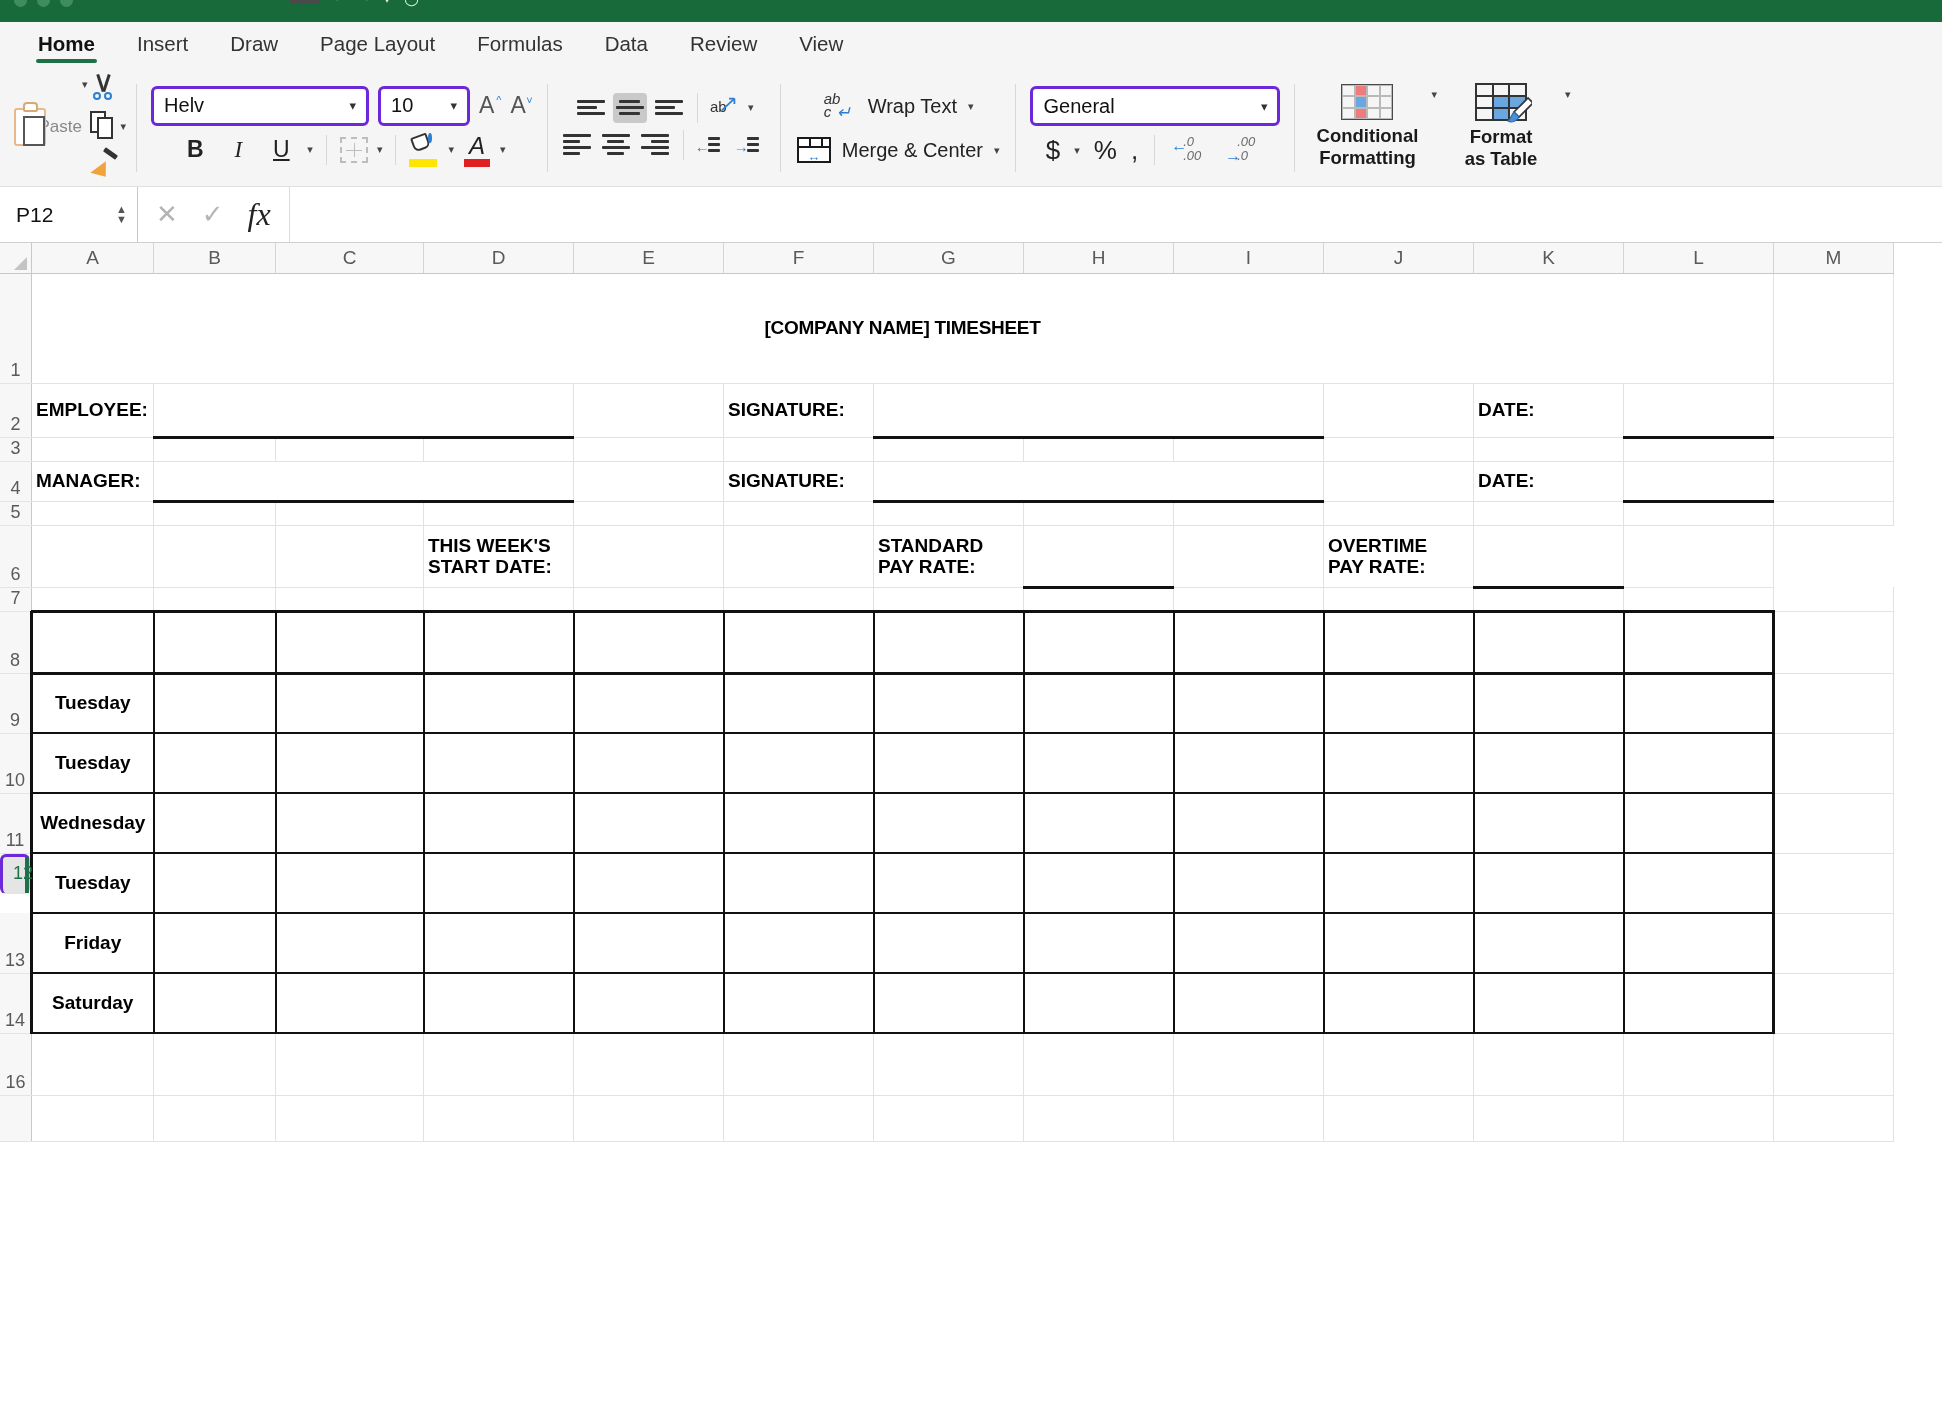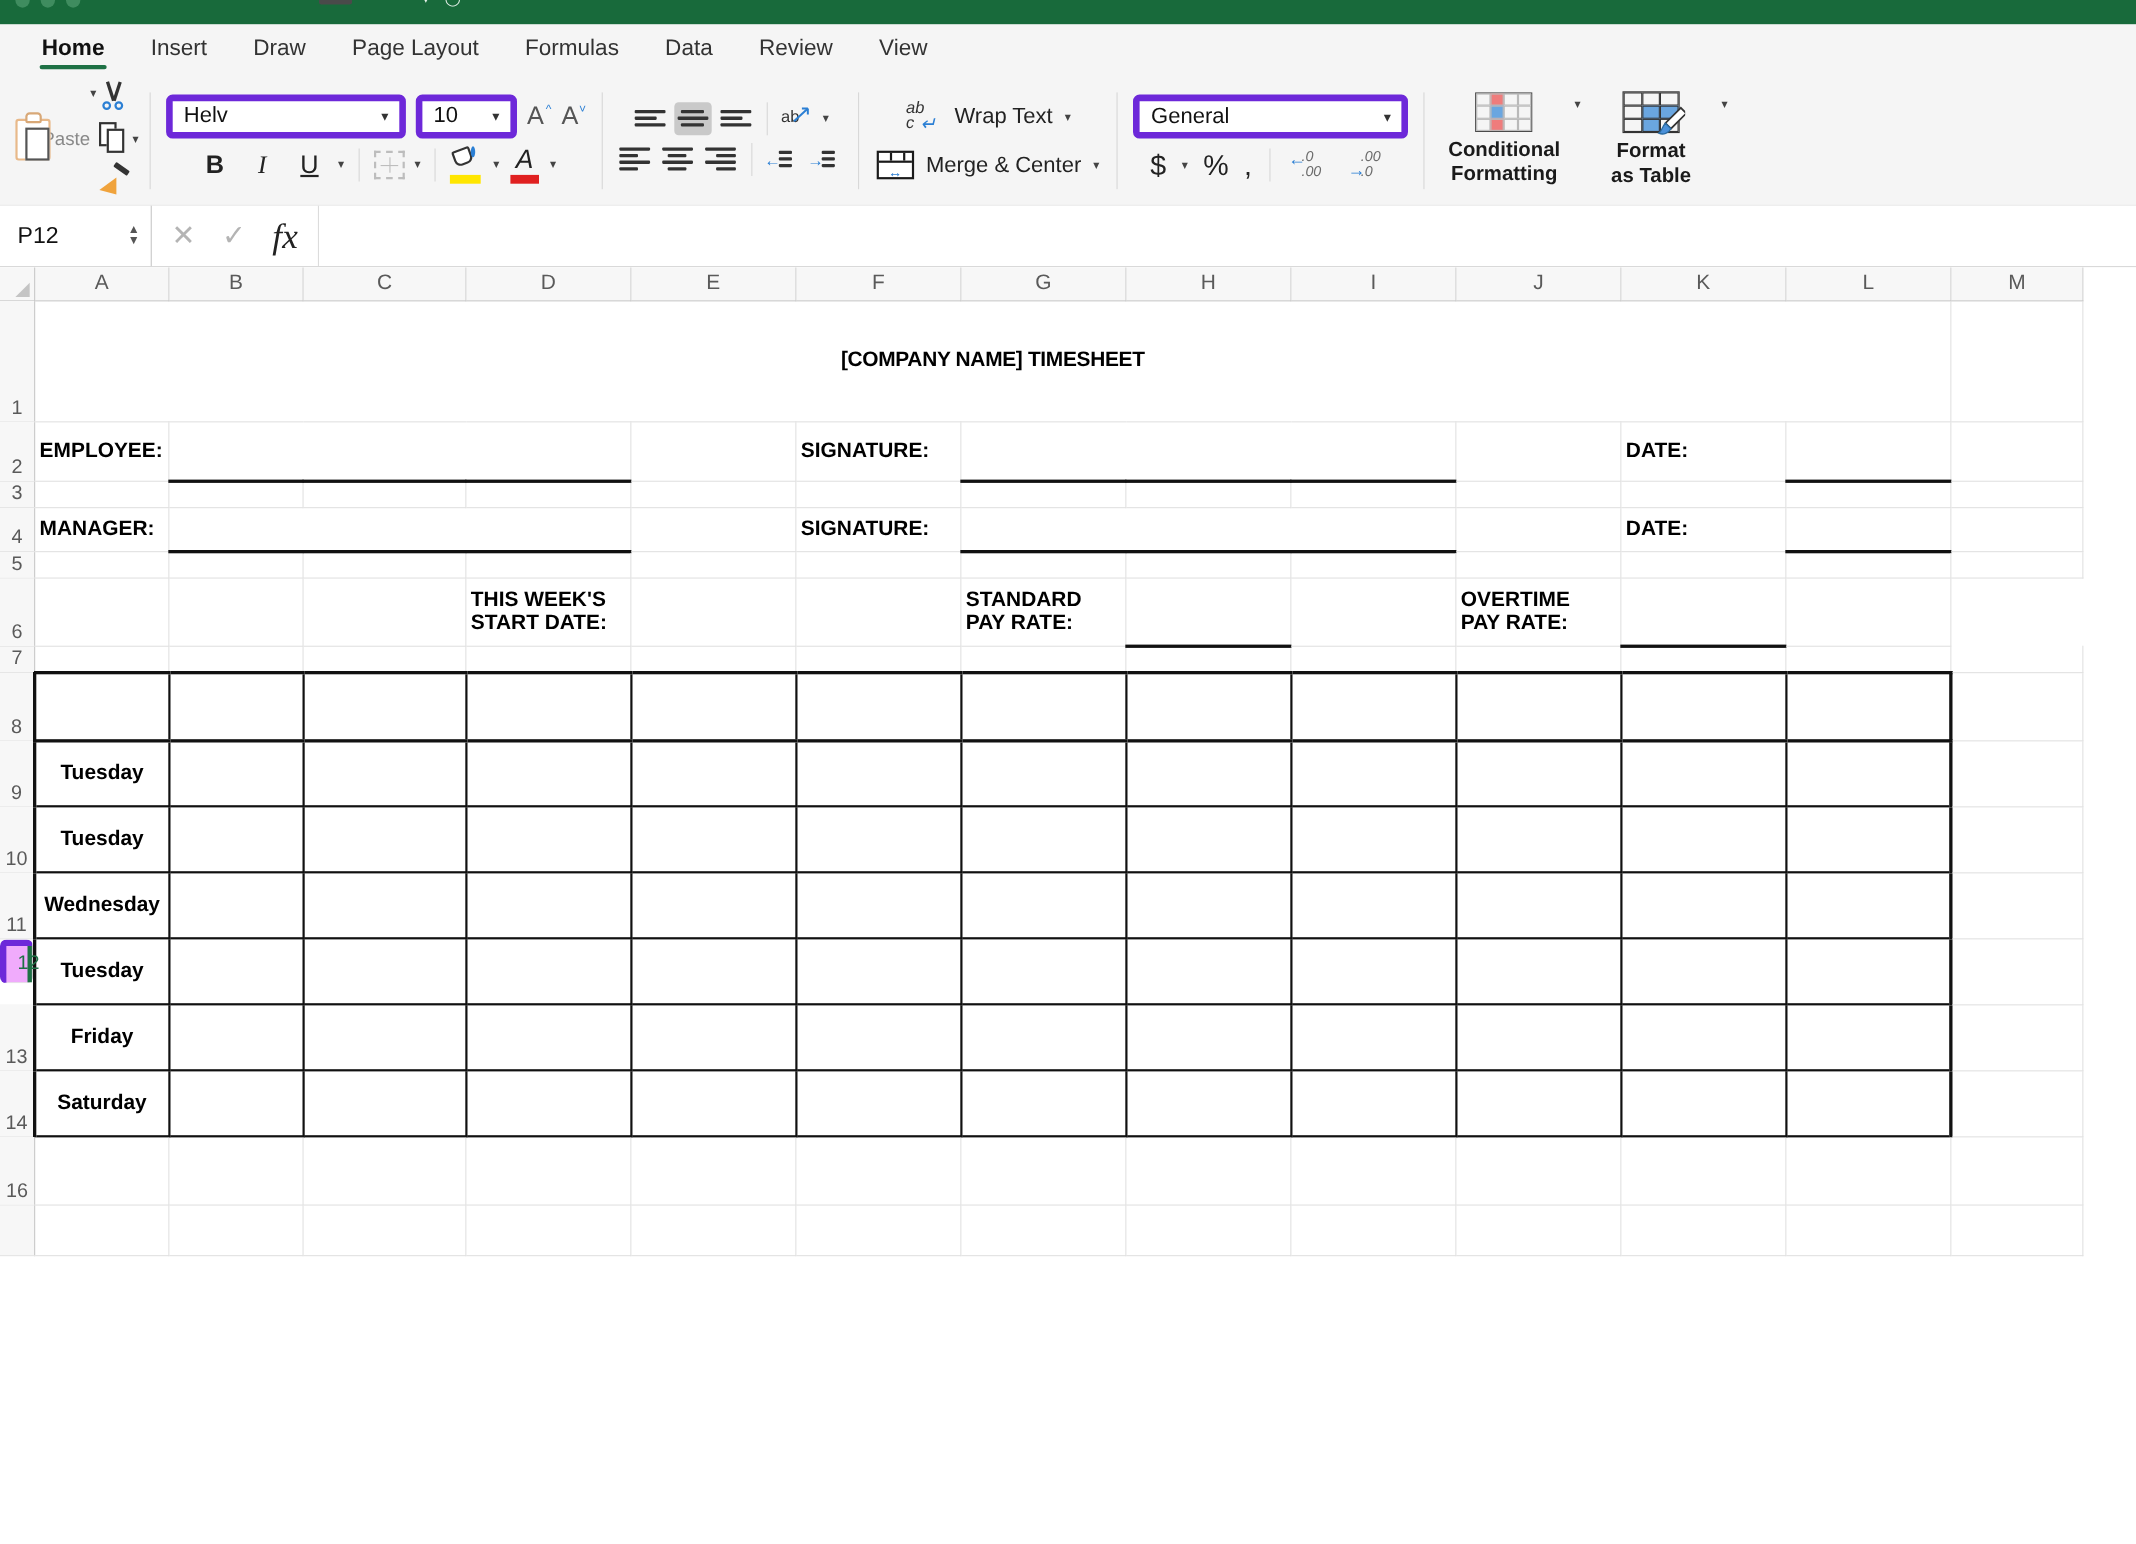--- a/index.html
+++ b/index.html
@@ -85,21 +85,21 @@
 
   .ico-brush { width: 30px; height: 28px; position: relative; }
   .ico-brush .handle { position:absolute; left:13px; top:1px; width:15px; height:5px; background:#333; transform:rotate(35deg); border-radius:1px;}
   .ico-brush .head { position:absolute; left:2px; top:10px; width:0; height:0;
     border-left:12px solid transparent; border-right:4px solid transparent; border-bottom:15px solid #f0a33c; transform: rotate(15deg); }
 
   
   .fontgrp { display: flex; flex-direction: column; justify-content: center; gap: 7px; padding: 0 14px; }
   .frow { display: flex; align-items: center; gap: 9px; }
   .sel {
-    background: #fff; border: 6px solid #6d28d9; border-radius: 6px;
+    background: #fff; border: 3px solid #6d28d9; border-radius: 6px;
     height: 40px; display: flex; align-items: center;
     padding: 0 10px; font-size: 20px; color: #111; position: relative;
   }
   .sel .cv { position:absolute; right: 10px; font-size: 13px; color:#333; }
   .sel.fontname { width: 218px; }
   .sel.fontsize { width: 92px; }
   .grow-a { font-size: 23px; color: #555; position: relative; padding-right: 7px; }
   .grow-a sup { font-size: 11px; color: #2b7fd4; position:absolute; right:0; top:2px; }
   .btn-sq { width: 34px; height: 32px; display:flex; align-items:center; justify-content:center;
     font-size: 23px; color: #222; border-radius: 4px; }
@@ -179,21 +179,21 @@
 
   
   .gridwrap { position: relative; width: 1942px; height: 1160px; overflow: hidden; background:#fff; }
   table.sheet { border-collapse: collapse; table-layout: fixed; }
   .colhead, .rowhead { background:#f7f7f7; color:#5a5a5a; font-size:19px; text-align:center; }
   .colhead { height: 30px; border-right:1px solid #d4d4d4; border-bottom:1px solid #c8c8c8; font-weight: normal;}
   .corner { width: 30px; background:#f7f7f7; border-right:1px solid #c8c8c8; border-bottom:1px solid #c8c8c8; position:relative; }
   .corner::after { content:""; position:absolute; right:4px; bottom:3px; border-left: 13px solid transparent; border-bottom: 13px solid #c4c4c4; }
   .rowhead { width: 30px; border-right:1px solid #c8c8c8; border-bottom:1px solid #e4e4e4; vertical-align: bottom;
              padding-bottom: 2px; font-size: 18px; position: relative; }
-  .rowhead.sel { background:#f0abfc; color:#1E7145; }
+  .rowhead.sel { background:#e5e5e5; color:#1E7145; }
   .rowhead.sel::after { content:""; position:absolute; right:0; top:0; bottom:0; width:4px; background:#1E7145; }
   td.cell { border-right:1px solid #e2e2e2; border-bottom:1px solid #e2e2e2; font-size: 19px; background:#fff;
             padding: 0 4px; vertical-align: middle; overflow: hidden; white-space: nowrap; }
 
   
   .title-cell { font-size: 41px; font-weight: bold; text-align:center; letter-spacing: -0.3px; }
   .lbl { font-weight: bold; font-size: 20px; }
   .ul-bottom { border-bottom: 3px solid #111 !important; }
   .wrap2 { white-space: normal; line-height: 1.12; font-weight:bold; font-size:20px; }
 

